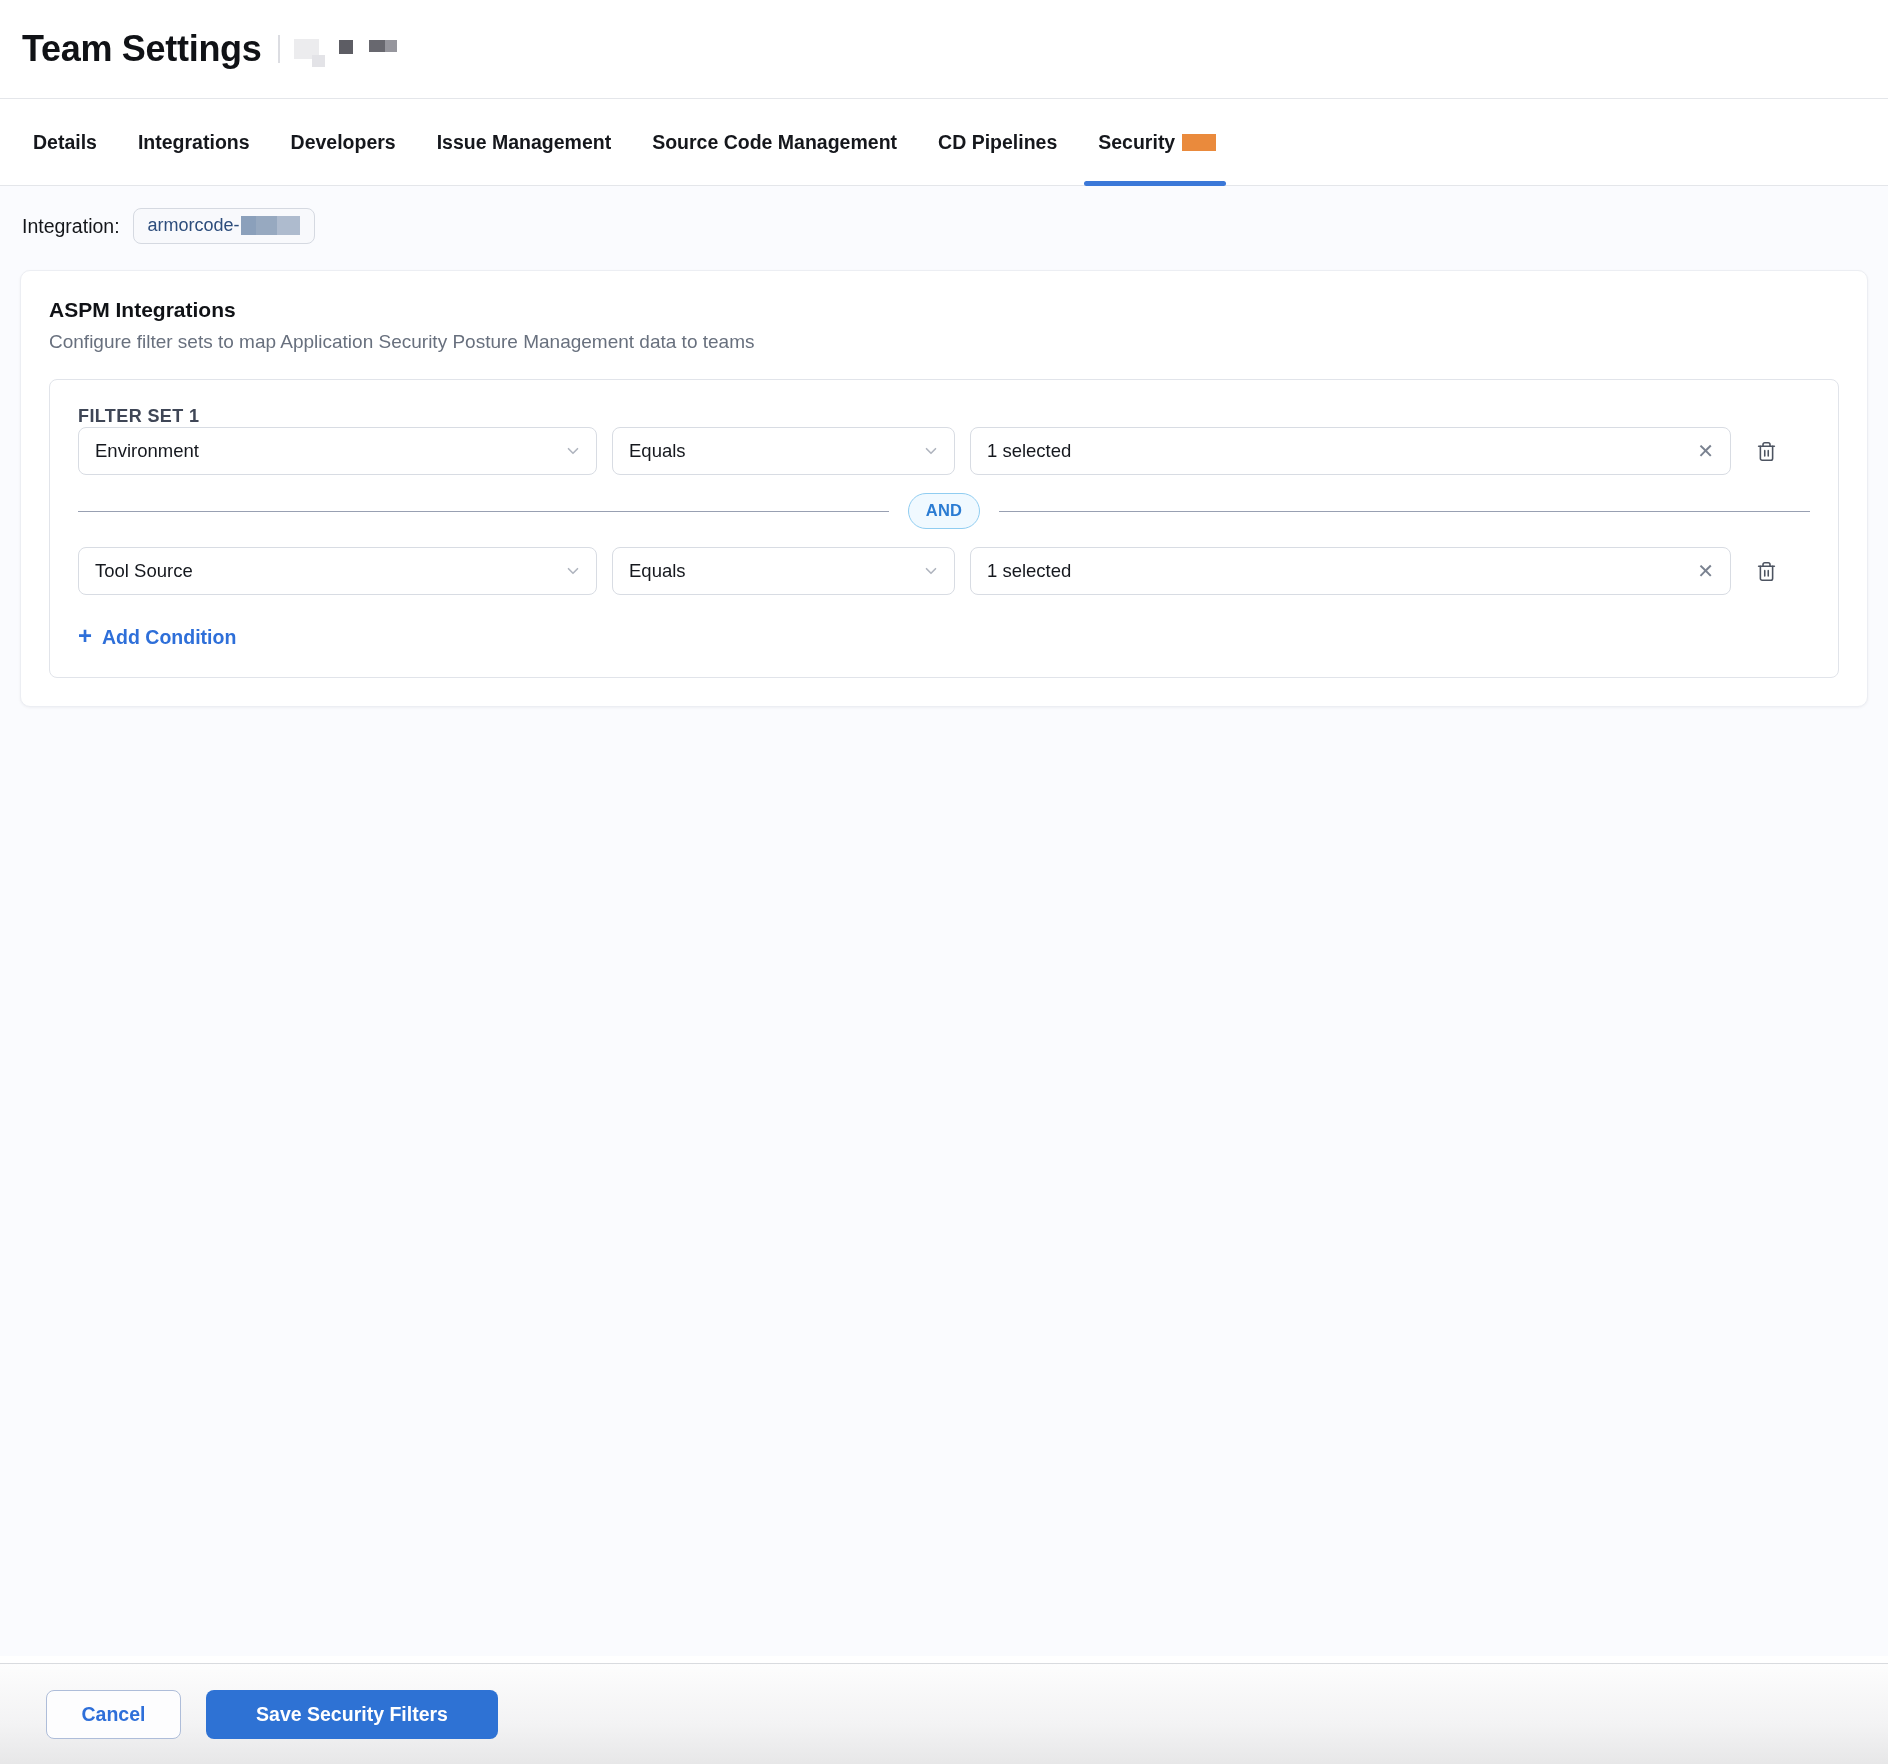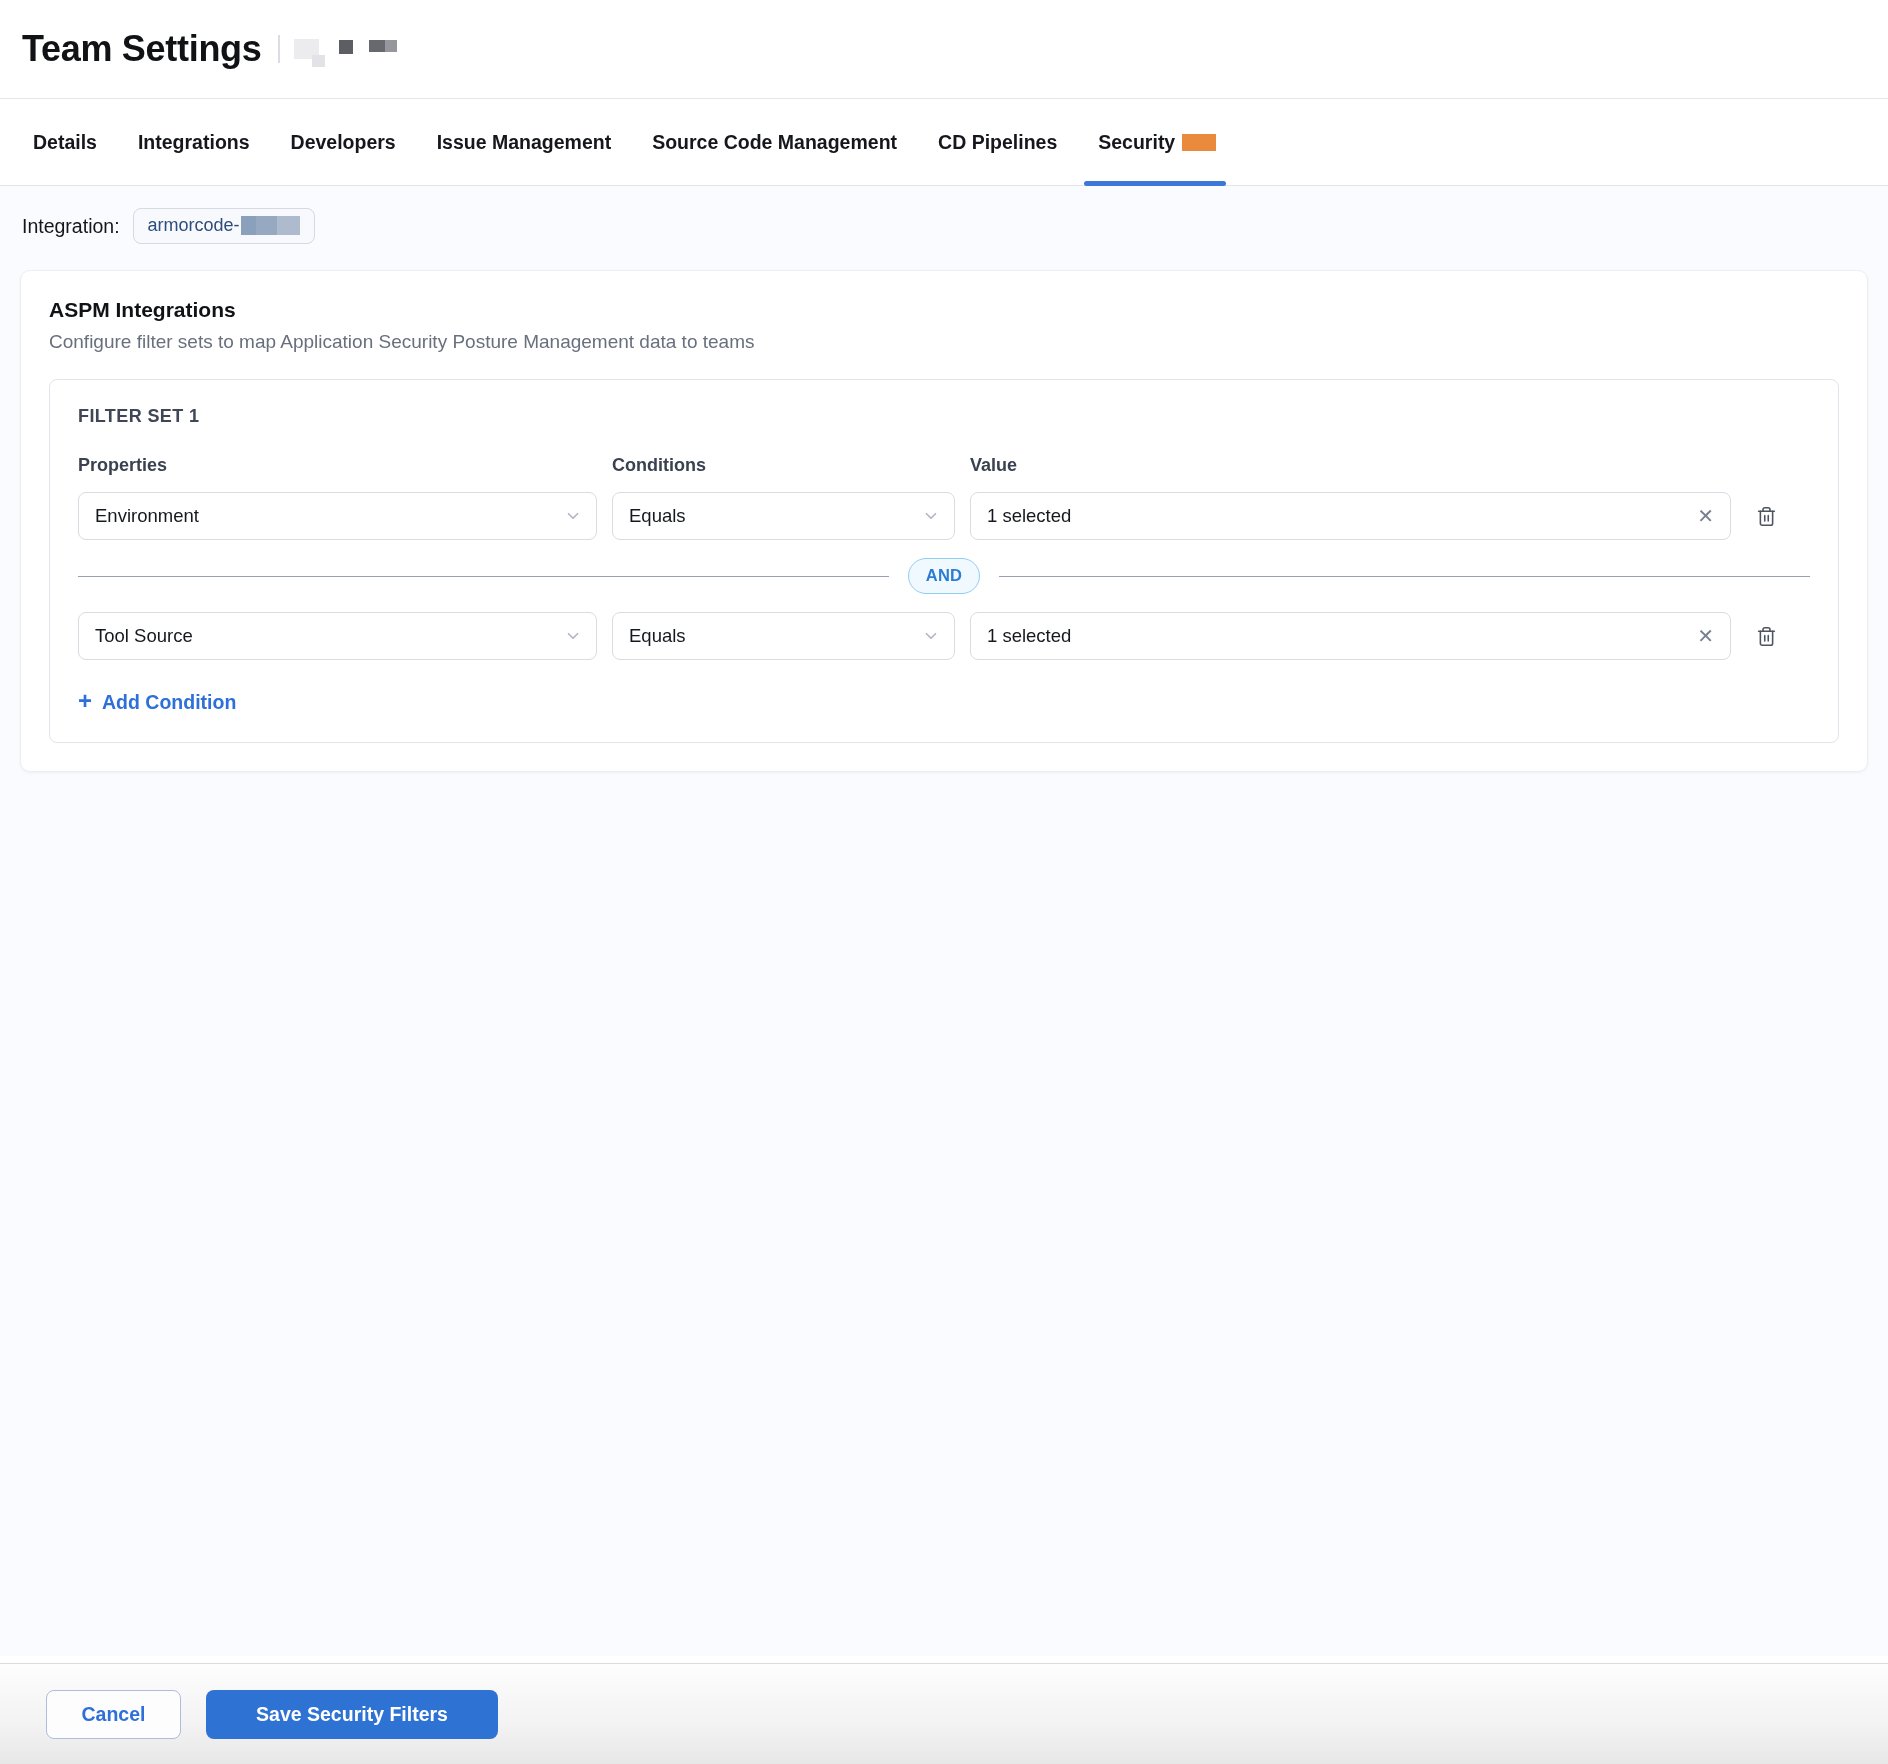--- a/index.html
+++ b/index.html
@@ -268,26 +268,20 @@
       </span>
     </div>
 
     <div class="card">
       <h2 class="card-title">ASPM Integrations</h2>
       <div class="card-subtitle">Configure filter sets to map Application Security Posture Management data to teams</div>
 
       <div class="panel">
         <div class="panel-title">FILTER SET 1</div>
 
-        <div class="filter-grid col-headers">
-          <div class="col-header">Properties</div>
-          <div class="col-header">Conditions</div>
-          <div class="col-header">Value</div>
-          <div></div>
-        </div>
 
         <div class="filter-grid">
           <div class="field select-field">
             <span class="field-text">Environment</span>
             <span class="chevron-icon">
               <svg width="18" height="18" viewBox="0 0 24 24" fill="none" stroke="currentColor" stroke-width="2.2" stroke-linecap="round" stroke-linejoin="round">
                   <polyline points="6 9 12 15 18 9"></polyline>
                 </svg>
             </span>
           </div>

